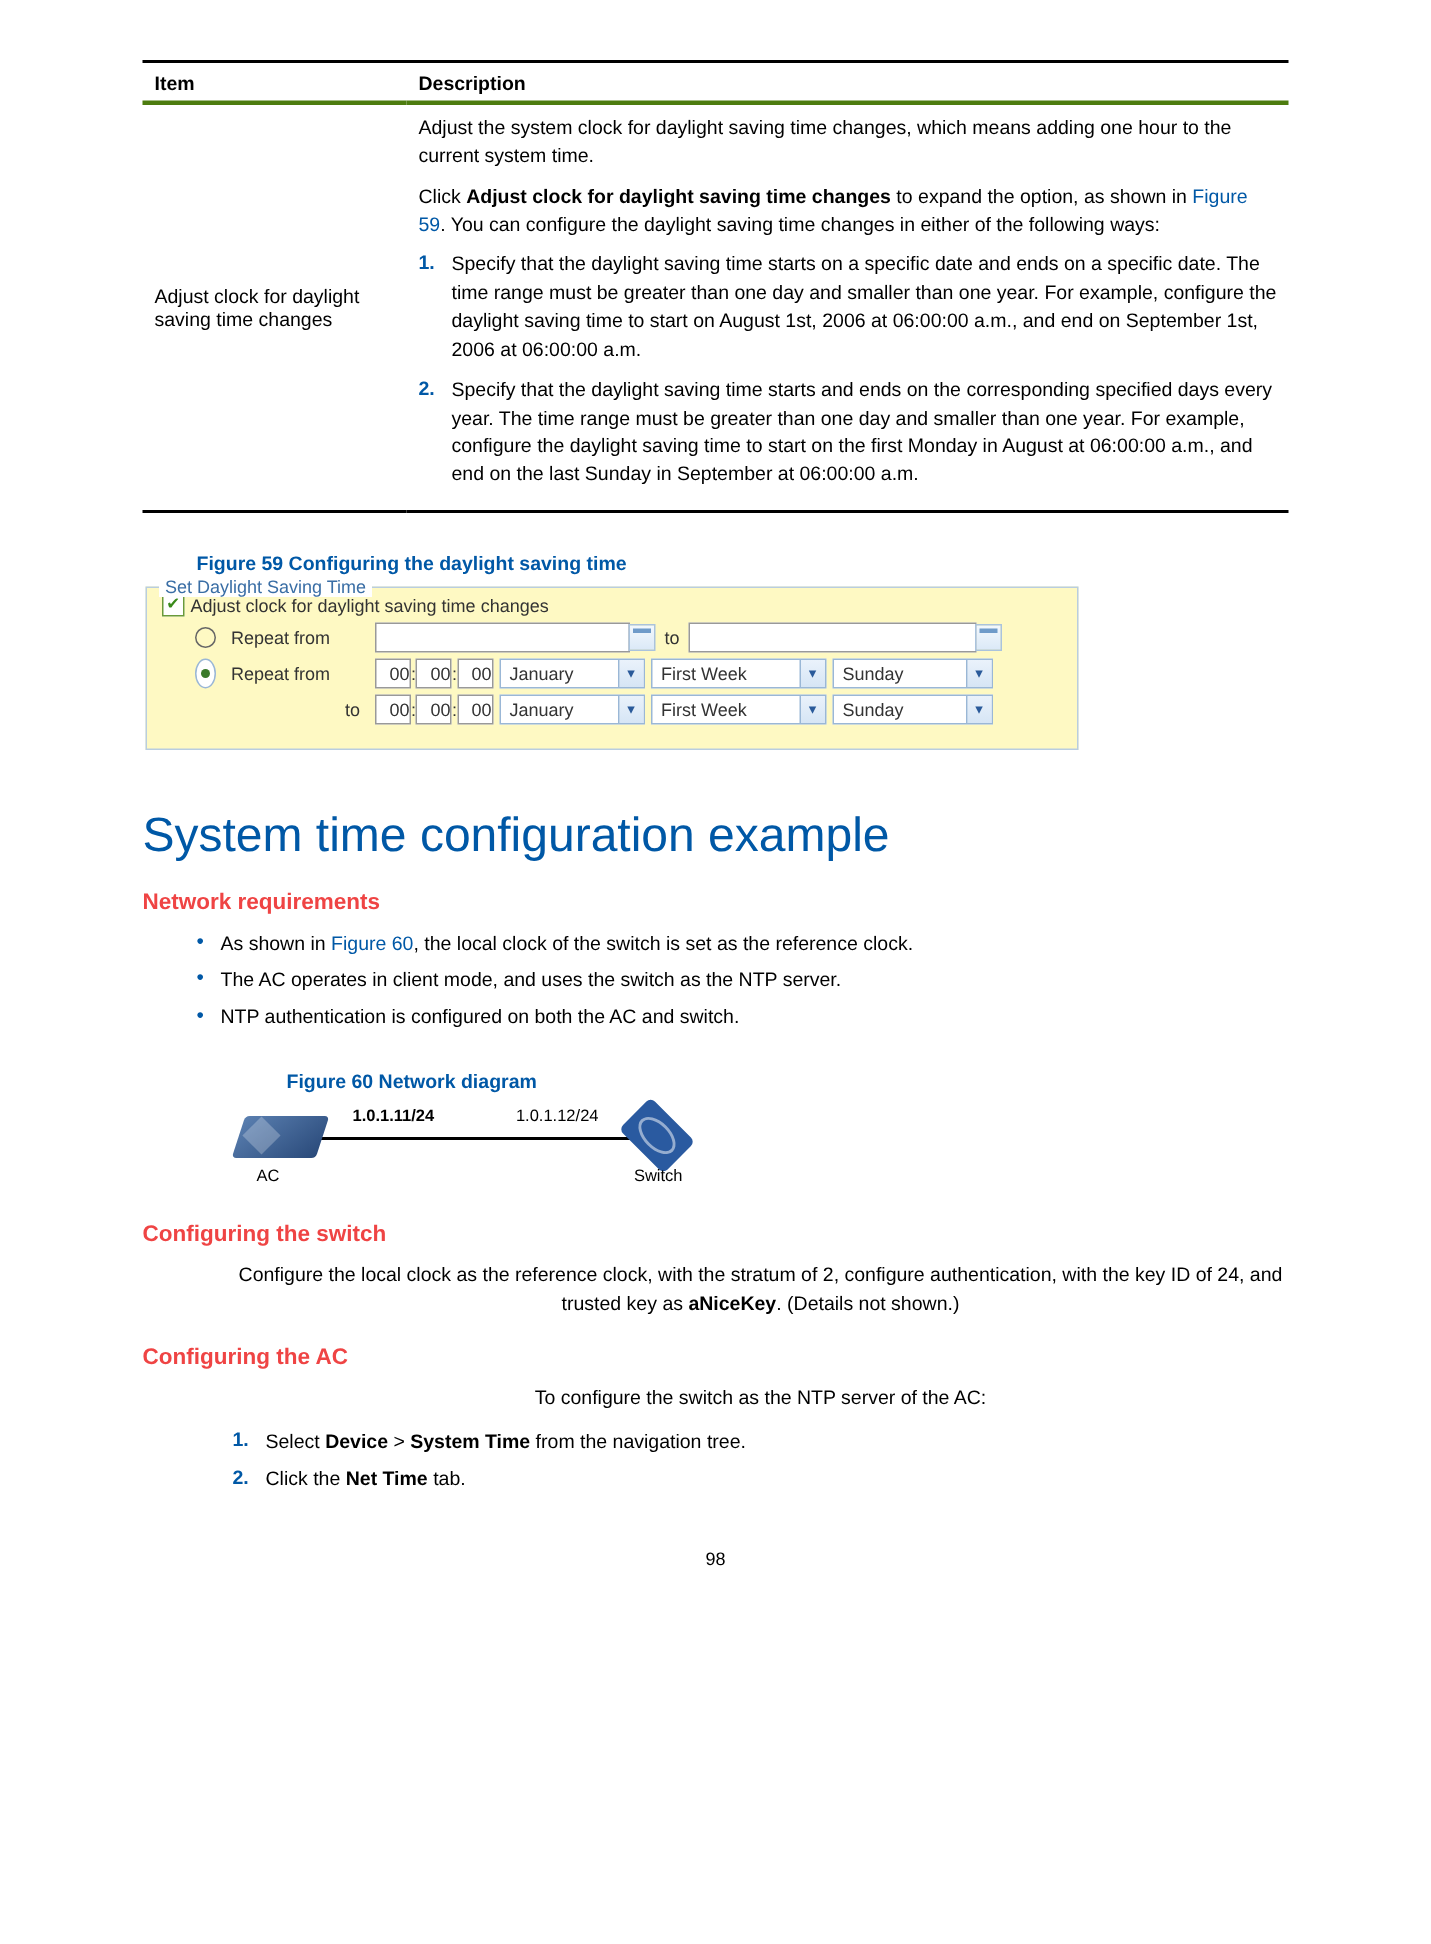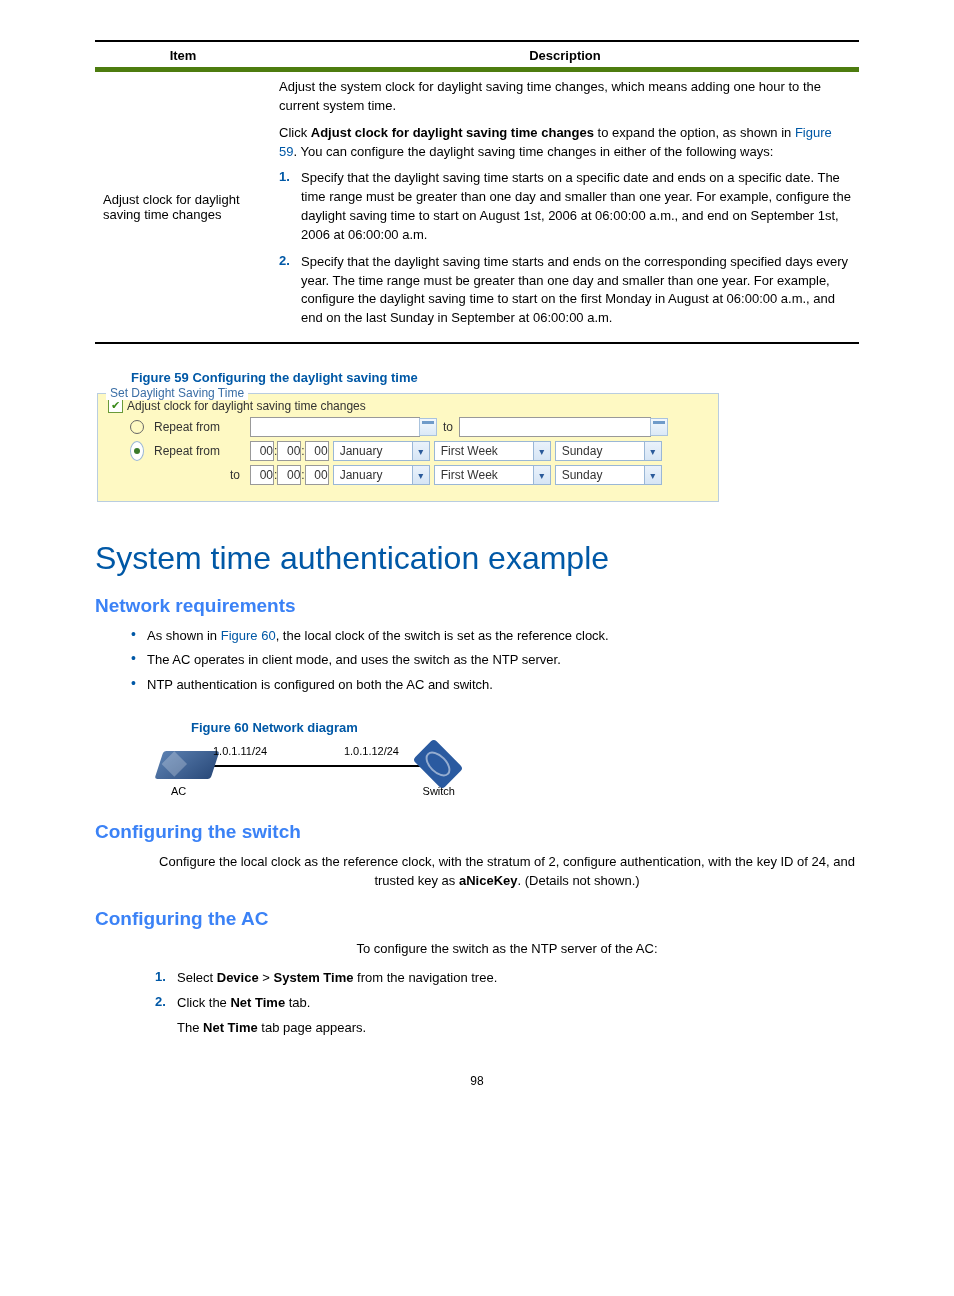--- a/index.html
+++ b/index.html
@@ -14,24 +14,24 @@
   }
   .top-rule {
     border-top: 2px solid #000;
     margin-bottom: 2px;
   }
   table.desc-table {
     width: 100%;
     border-collapse: collapse;
   }
   table.desc-table th {
-    text-align: center;
+    text-align: left;
     font-weight: bold;
     padding: 4px 8px;
-    border-bottom: 5px solid #4d7c0f;
+    border-bottom: 3px solid #4d7c0f;
     vertical-align: top;
   }
   table.desc-table td {
     padding: 6px 8px;
     vertical-align: middle;
     border-bottom: 2px solid #000;
   }
   .desc-block p { margin: 0 0 8px 0; line-height: 1.45; }
   .desc-block .ol-item { display: flex; margin-bottom: 8px; }
   .desc-block .ol-num { color: #0058a6; font-weight: bold; width: 22px; flex-shrink:0; }
@@ -75,39 +75,39 @@
 
   
   h1.section-title {
     font-size: 32px;
     font-weight: normal;
     color: #0058a6;
     margin: 38px 0 18px 0;
     font-family: Arial, sans-serif;
   }
   h2.subhead {
-    font-size: 19px;
+    font-size: 15px;
     font-weight: bold;
-    color: #3b82f6;
+    color: #ef4444;
     margin: 18px 0 10px 0;
   }
   .bullets { margin:0; padding:0; list-style:none; }
   .bullets li { display:flex; margin: 6px 0 6px 36px; line-height:1.4; }
   .bullets li .dot { width:16px; flex-shrink:0; color:#0058a6; font-size:14px; line-height:1;}
   .bullets li .txt { flex:1; }
 
   
   .fig60 { position:relative; width:300px; height:60px; margin-left:4px; }
   .fig60 .line { position:absolute; top:22px; left:32px; right:32px; height:2px; background:#000;}
   .fig60 .node-ac { position:absolute; left:0; top:8px; width:56px; height:28px; background:linear-gradient(135deg,#5a7fb0,#2a4a7a); transform:skewX(-18deg); border-radius:3px; }
   .fig60 .node-ac::after{content:""; position:absolute; left:6px; top:4px; width:18px; height:18px; background:rgba(255,255,255,.25); transform:skewX(18deg) rotate(45deg);}
   .fig60 .node-sw { position:absolute; right:0; top:6px; width:42px; height:30px; background:#2a5aa0; transform:rotate(45deg); border-radius:4px;}
   .fig60 .node-sw::after{content:"";position:absolute; inset:6px; border:2px solid rgba(255,255,255,.5); border-radius:50%;}
   .fig60 .ip { position:absolute; top:2px; font-size:11px; }
-  .fig60 .ip.l { left:54px; }
+  .fig60 .ip.l { left:76px;font-weight:bold; }
   .fig60 .ip.r { right:60px; }
   .fig60 .lbl { position:absolute; top:42px; font-size:11px;}
   .fig60 .lbl.l { left:12px;}
   .fig60 .lbl.r { right:4px;}
 
   .para { margin: 4px 0 10px 60px; line-height:1.45;text-align:center; }
   .steps { margin-left:60px; }
   .steps .step { display:flex; margin:6px 0; }
   .steps .num { color:#0058a6; font-weight:bold; width:22px; flex-shrink:0;}
   .steps .body { flex:1; line-height:1.45;}
@@ -203,21 +203,21 @@
         <span class="lbl" style="width:86px">First Week</span>
         <span class="arrow">▾</span>
       </span>
     <span class="sel" style="margin-left:4px;">
         <span class="lbl" style="width:76px">Sunday</span>
         <span class="arrow">▾</span>
       </span>
   </div>
 </div>
 
-<h1 class="section-title">System time authentication example</h1>
+<h1 class="section-title">System time configuration example</h1>
 
 <h2 class="subhead">Network requirements</h2>
 <ul class="bullets">
   <li>
       <span class="dot">•</span>
       <span class="txt"><span>As shown in </span><span class="link">Figure 60</span><span>, the local clock of the switch is set as the reference clock.</span></span>
     </li>
   <li>
       <span class="dot">•</span>
       <span class="txt">The AC operates in client mode, and uses the switch as the NTP server.</span>
@@ -248,18 +248,17 @@
 <p class="para">To configure the switch as the NTP server of the AC:</p>
 <div class="steps">
   <div class="step">
     <div class="num">1.</div>
     <div class="body"><span>Select </span><b>Device</b><span> &gt; </span><b>System Time</b><span> from the navigation tree.</span></div>
   </div>
   <div class="step">
     <div class="num">2.</div>
     <div class="body">
       <span>Click the </span><b>Net Time</b><span> tab.</span>
-      <div class="sub"><span>The </span><b>Net Time</b><span> tab page appears.</span></div>
     </div>
   </div>
 </div>
 
 <div class="page-num">98</div>
 
 </body></html>

